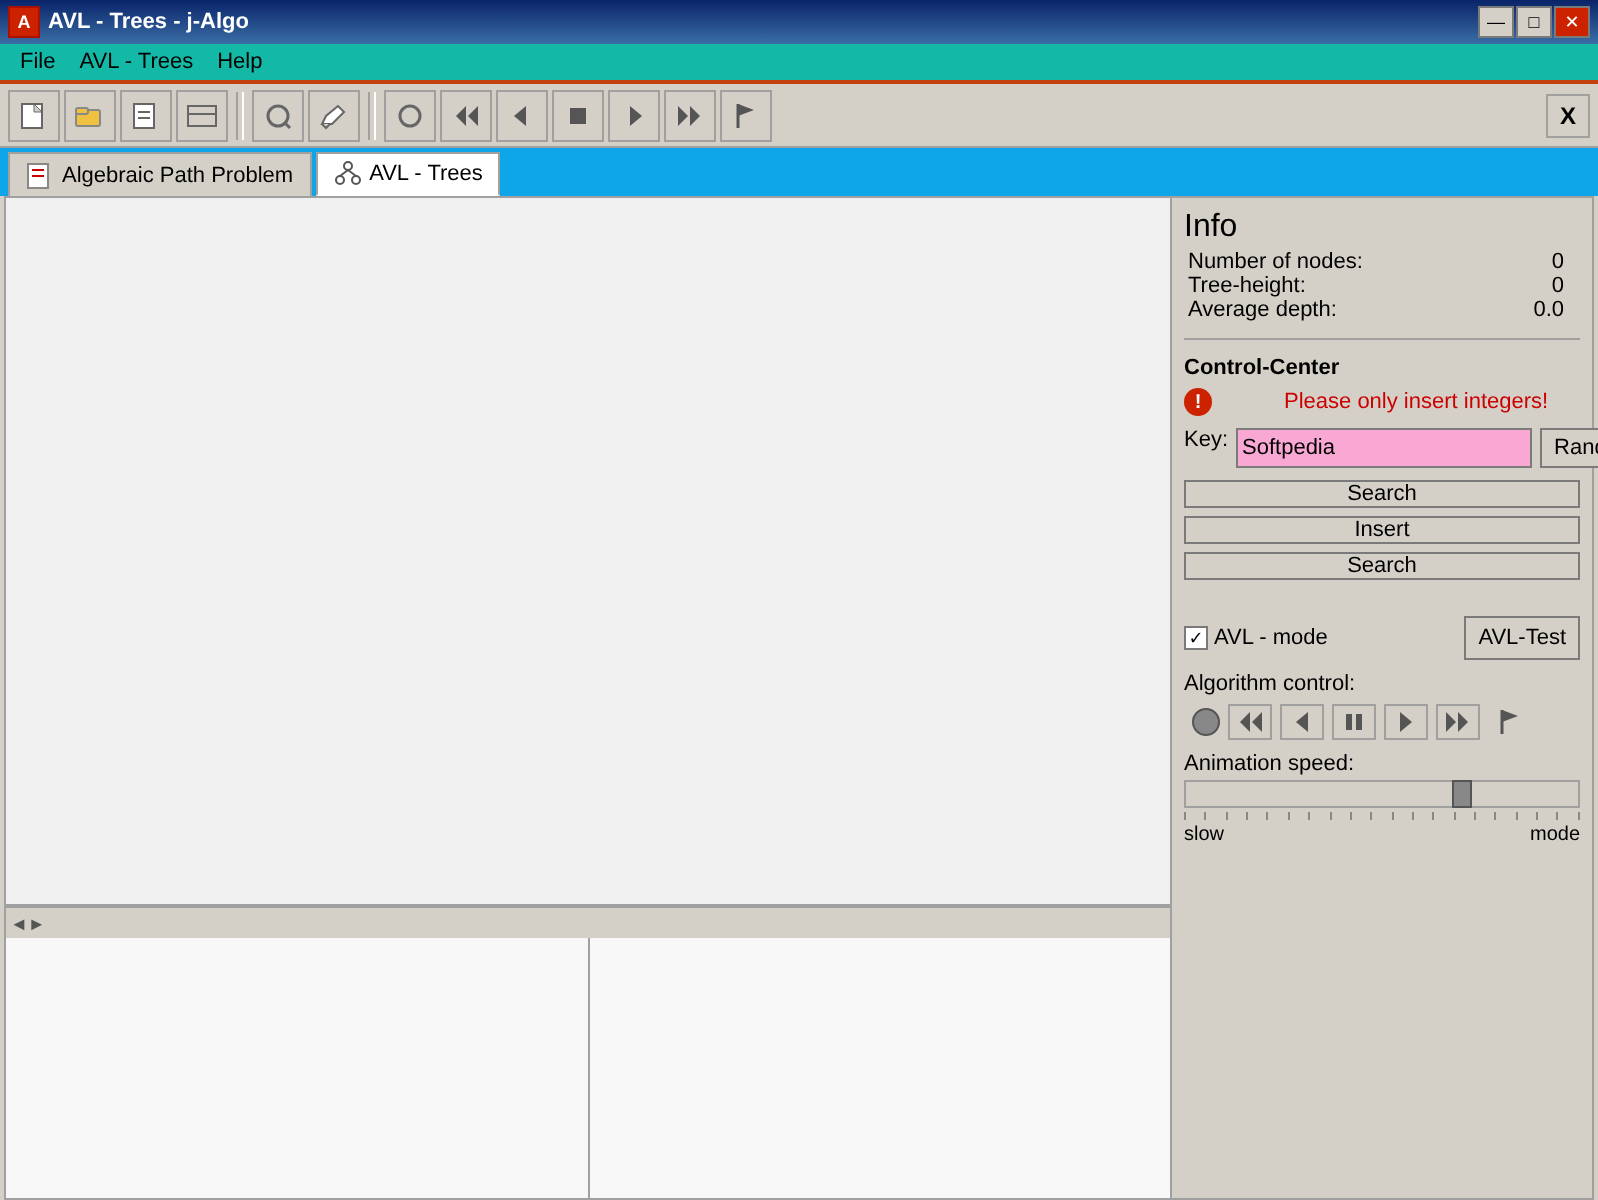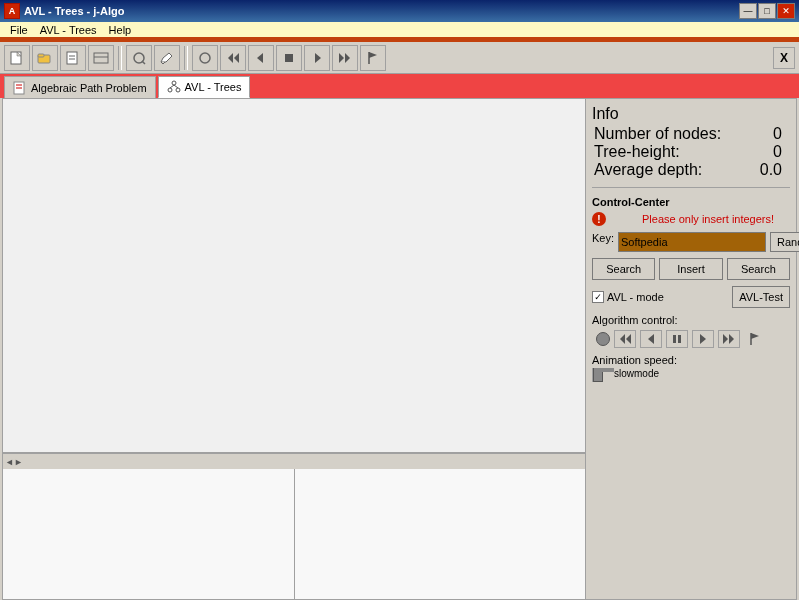--- a/index.html
+++ b/index.html
@@ -53,26 +53,26 @@
       display: flex;
       align-items: center;
       justify-content: center;
       font-size: 9px;
       cursor: pointer;
       color: #000;
     }
     .title-btn.close { background: #cc2200; color: white; }
     
     .menu-bar {
-      background: #fef9c3;
+      background: #14b8a6;
       height: 20px;
       display: flex;
       align-items: center;
       padding: 0 4px;
-      border-bottom: 5px solid #c2410c;
+      border-bottom: 2px solid #c2410c;
     }
     .menu-item {
       padding: 2px 6px;
       font-size: 11px;
       cursor: pointer;
     }
     
     .toolbar {
       background: #d4d0c8;
       height: 32px;
@@ -108,21 +108,21 @@
       display: flex;
       align-items: center;
       justify-content: center;
       margin-left: auto;
       cursor: pointer;
       font-weight: bold;
       font-size: 12px;
     }
     
     .tab-bar {
-      background: #ef4444;
+      background: #0ea5e9;
       display: flex;
       align-items: flex-end;
       padding: 0 4px;
       height: 24px;
     }
     .tab {
       display: flex;
       align-items: center;
       padding: 2px 8px;
       border: 1px solid #a0a0a0;
@@ -202,21 +202,21 @@
       font-size: 16px;
       font-weight: normal;
       color: #000;
       margin-bottom: 2px;
     }
     .info-table {
       width: 100%;
       border-collapse: collapse;
     }
     .info-table td {
-      font-size: 16px;
+      font-size: 11px;
       padding: 0 2px;
     }
     .info-table td:last-child {
       text-align: right;
       padding-right: 8px;
     }
     .control-center-title {
       font-size: 11px;
       margin-bottom: 4px;
       font-weight: bold;
@@ -250,40 +250,41 @@
       gap: 4px;
       margin-bottom: 6px;
     }
     .key-label {
       font-size: 11px;
     }
     .key-input {
       flex: 1;
       height: 20px;
       border: 1px solid #7a7a7a;
-      background: #a16207;
+      background: #f9a8d4;
       font-size: 11px;
       padding: 0 2px;
     }
     .random-btn {
       height: 20px;
       padding: 0 6px;
       background: #d4d0c8;
       border: 1px solid #7a7a7a;
       font-size: 11px;
       cursor: pointer;
     }
     .choose-algo {
       font-size: 11px;
       margin-bottom: 4px;
     }
     .algo-buttons {
       display: flex;
       gap: 4px;
-      margin-bottom: 6px;
+      margin-bottom: 18px;
+      flex-direction: column;
     }
     .algo-btn {
       flex: 1;
       height: 22px;
       background: #d4d0c8;
       border: 1px solid #7a7a7a;
       font-size: 11px;
       cursor: pointer;
     }
     .avl-row {
@@ -350,21 +351,21 @@
       font-size: 12px;
       background: none;
       border: none;
     }
     .anim-speed-title {
       font-size: 11px;
       margin-bottom: 2px;
     }
     .speed-slider-area {
       display: flex;
-      flex-direction: row;
+      flex-direction: column;
     }
     .speed-slider-track {
       height: 14px;
       background: #d4d0c8;
       border: 1px solid #a0a0a0;
       position: relative;
       margin-bottom: 2px;
     }
     .speed-slider-thumb {
       position: absolute;

